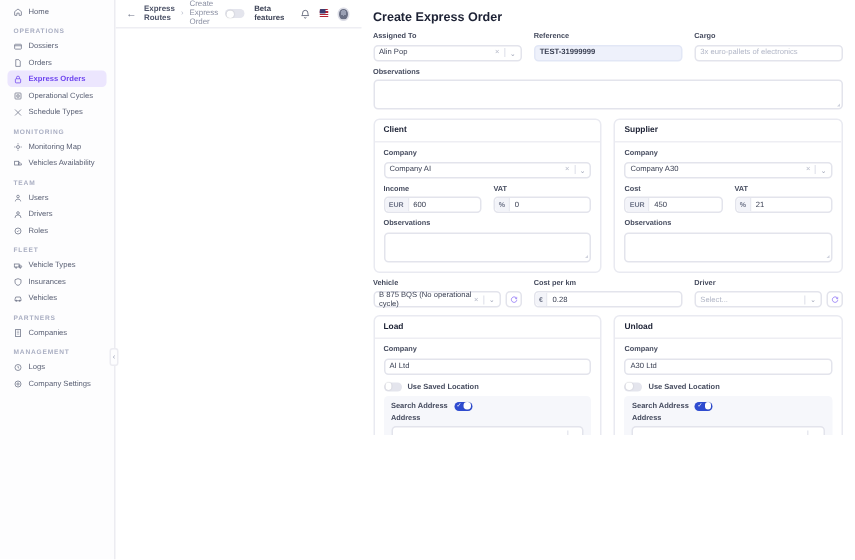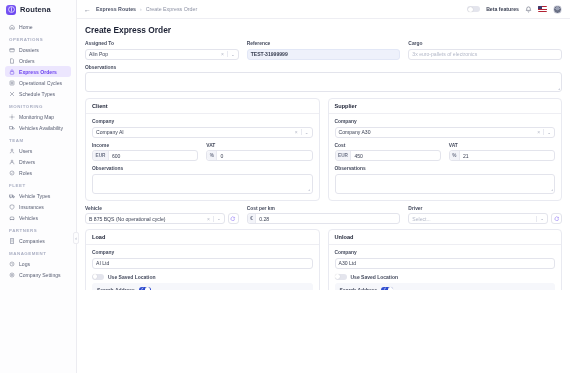--- a/index.html
+++ b/index.html
@@ -49,21 +49,21 @@
   .nav-ico svg { width: 6px; height: 6px; display:block; }
   .collapse-handle {
     position: absolute; right: -3px; top: 232px;
     width: 6px; height: 12px; border-radius: 2px;
     background: #fdfdfe; border: 1px solid #ececf1;
     display: flex; align-items: center; justify-content: center;
     font-size: 5px; color: #9aa0b4;
   }
 
   
-  .main { flex: 1 1 auto; height: 290px; display: flex; flex-direction: column; background: #fff; }
+  .main { flex: 1 1 auto; height: 290px; display: flex; flex-direction: row; background: #fff; }
 
   .topbar {
     height: 19px; flex: 0 0 19px;
     border-bottom: 1px solid #eeeef3;
     display: flex; align-items: center;
     padding: 0 8px 0 7px; gap: 5px;
   }
   .back-arrow { font-size: 7px; color: #6e7488; line-height: 1; }
   .crumbs { display: flex; align-items: center; gap: 4px; font-size: 5.3px; }
   .crumb-link { color: #4e5469; font-weight: 600; }
@@ -162,29 +162,20 @@
   .flagline { display: flex; align-items: center; gap: 3px; }
   .flag-de { width: 7px; height: 5px; border-radius: .5px; overflow: hidden; display:flex; flex-direction: column; flex: 0 0 7px;}
   .flag-de span { flex: 1; display: block; }
 </style>
 </head>
 <body>
 
 <div class="app">
 
   <aside class="sidebar">
-    <div class="brand">
-      <span class="brand-logo">
-        <svg viewBox="0 0 24 24">
-            <circle cx="12" cy="12" r="10" fill="none" stroke="#fff" stroke-width="2.4"></circle>
-            <path d="M12 6v12" stroke="#fff" stroke-width="2.4" stroke-linecap="round"></path>
-          </svg>
-      </span>
-      <span class="brand-name">Routena</span>
-    </div>
 
     <nav class="nav">
 
       <div>
         <div class="nav-item">
           <span class="nav-ico">
             <svg viewBox="0 0 24 24" fill="none" stroke="#6b7185" stroke-width="2">
                 <path d="M3 11l9-7 9 7v9a1 1 0 0 1-1 1h-5v-6H9v6H4a1 1 0 0 1-1-1z"></path>
               </svg>
           </span>

